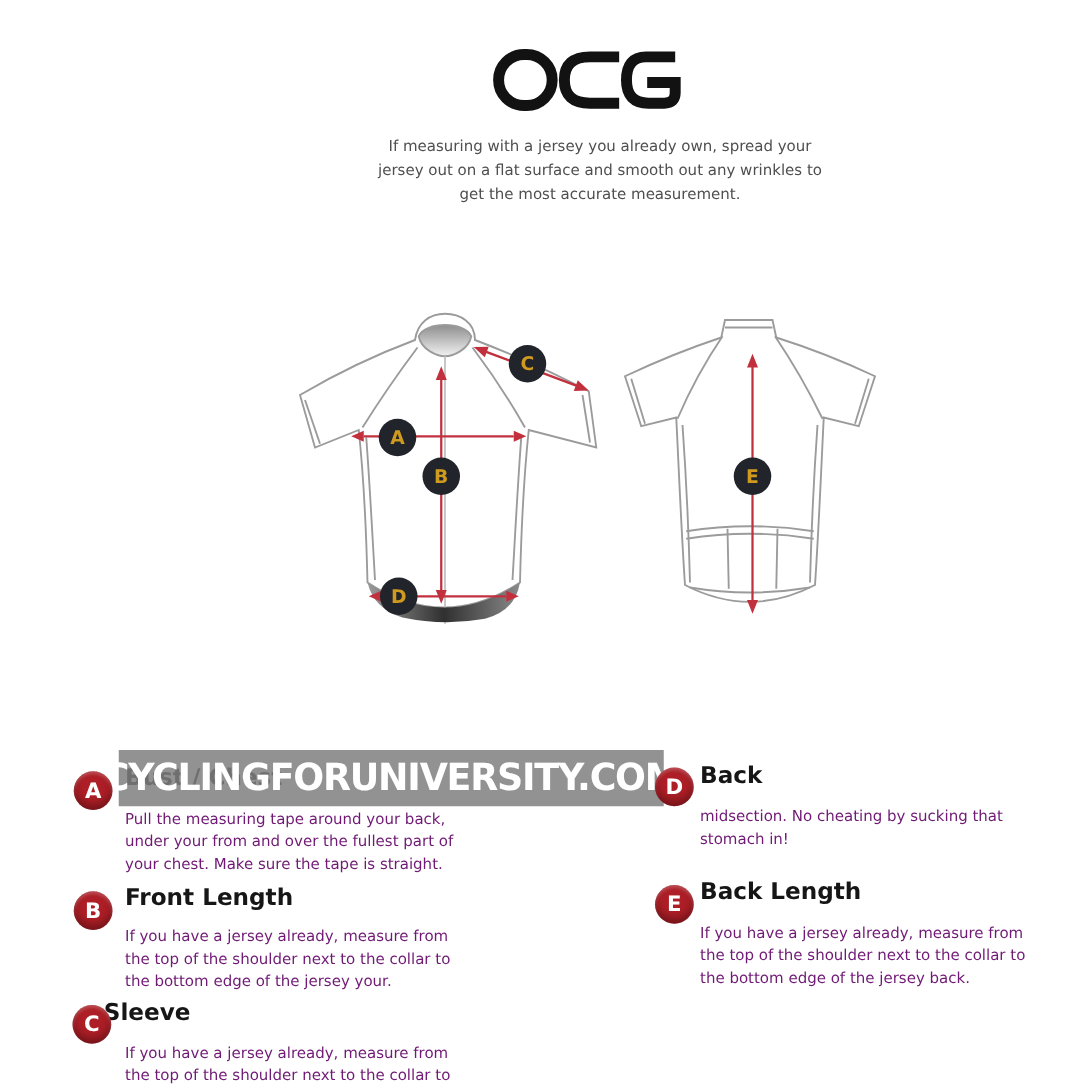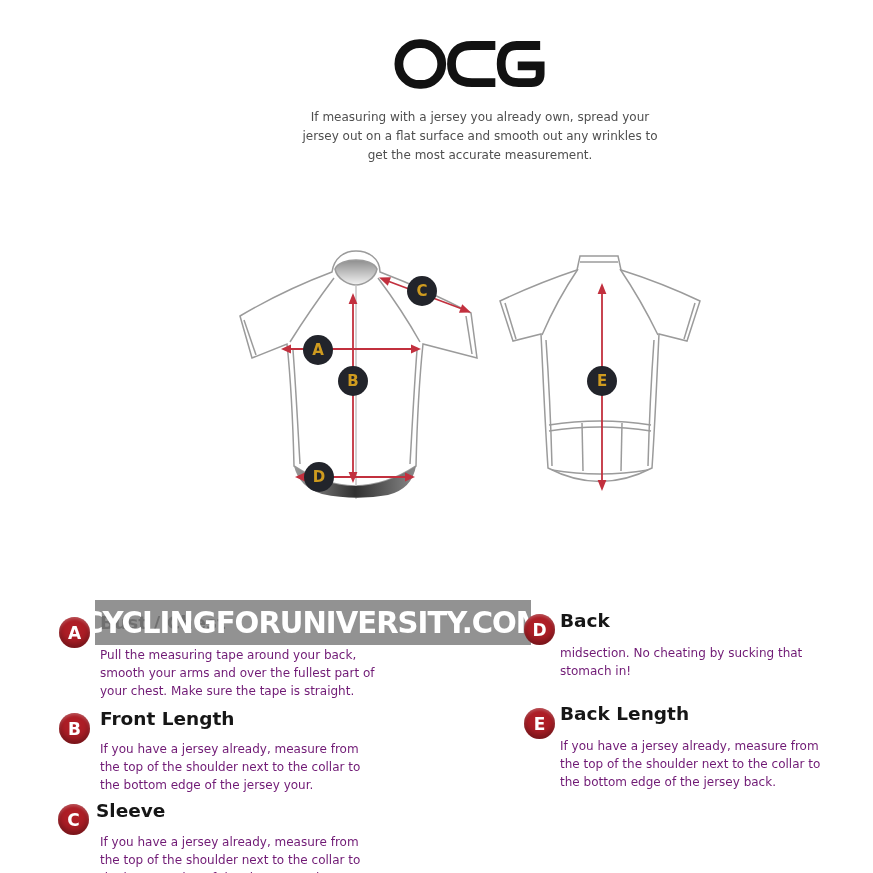--- a/index.html
+++ b/index.html
@@ -141,38 +141,38 @@
       <text x="422" y="296">C</text>
       <text x="319" y="482">D</text>
       <text x="602" y="386">E</text>
     </g>
   </svg>
 
   <div class="badge" style="left: 59px; top: 617px; background: rgb(174, 30, 38); color: rgb(255, 255, 255);">A</div>
   <div class="sec-title" style="left:100px;top:612px;">Bust / Chest</div>
   <div class="sec-body" style="left:100px;top:646px;">
     <div>Pull the measuring tape around your back,</div>
-    <div>smooth your arms and over the fullest part of</div>
+    <div>under your from and over the fullest part of</div>
     <div>your chest. Make sure the tape is straight.</div>
   </div>
 
   <div class="wm-band" style="background: rgba(127, 127, 127, 0.85);">
     <span class="wm-text" style="color: rgb(255, 255, 255);">CYCLINGFORUNIVERSITY.COM</span>
   </div>
 
   <div class="badge" style="left: 59px; top: 713px; background: rgb(174, 30, 38); color: rgb(255, 255, 255);">B</div>
   <div class="sec-title" style="left:100px;top:708px;">Front Length</div>
   <div class="sec-body" style="left:100px;top:740px;">
     <div>If you have a jersey already, measure from</div>
     <div>the top of the shoulder next to the collar to</div>
     <div>the bottom edge of the jersey your.</div>
   </div>
 
   <div class="badge" style="left: 58px; top: 804px; background: rgb(174, 30, 38); color: rgb(255, 255, 255);">C</div>
-  <div class="sec-title" style="left:96px;top:800px;">Sleeve</div>
+  <div class="sec-title" style="left:83px;top:800px;">Sleeve</div>
   <div class="sec-body" style="left:100px;top:833px;">
     <div>If you have a jersey already, measure from</div>
     <div>the top of the shoulder next to the collar to</div>
     <div>the bottom edge of the sleeve opening.</div>
   </div>
 
   <div class="badge" style="left: 524px; top: 614px; background: rgb(174, 30, 38); color: rgb(255, 255, 255);">D</div>
   <div class="sec-title clip-right-title" style="left:560px;top:610px;">Back</div>
   <div class="sec-body clip-right" style="left:560px;top:644px;">
     <div>midsection. No cheating by sucking that</div>

